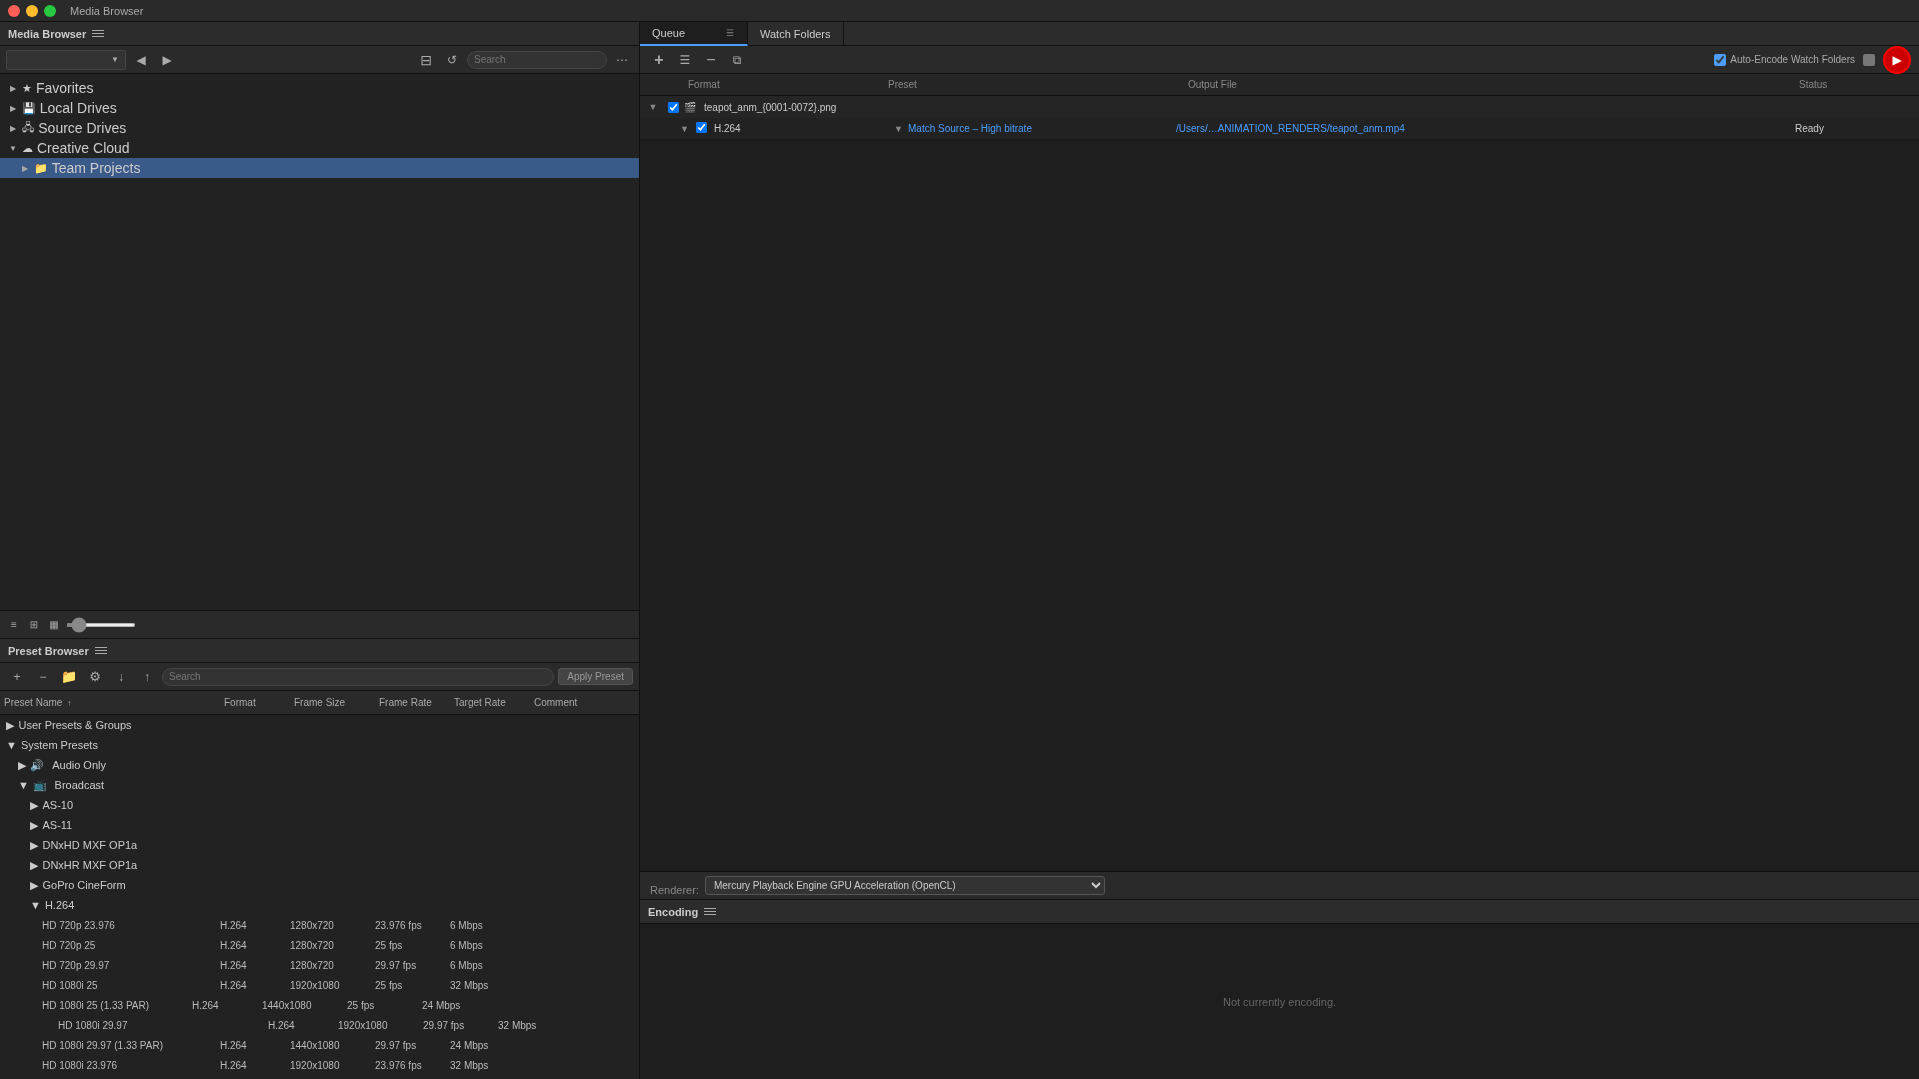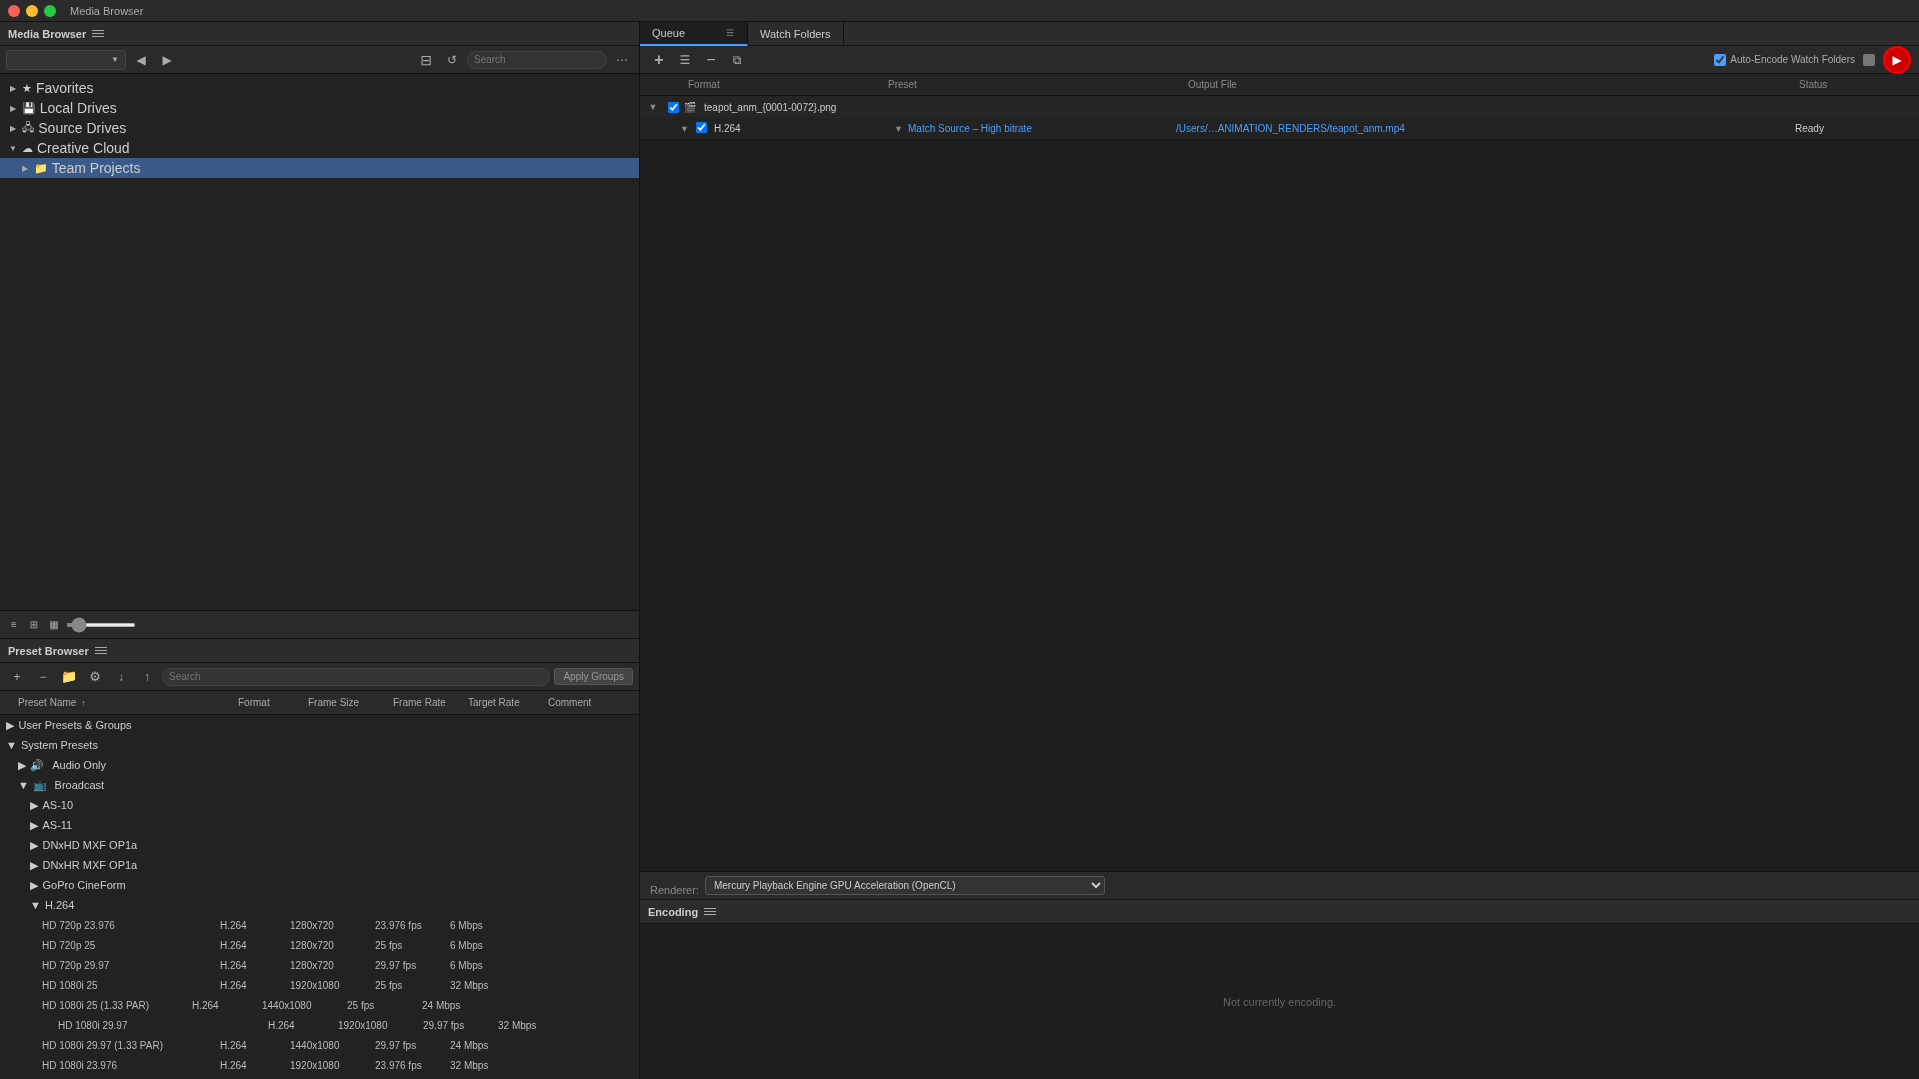--- a/index.html
+++ b/index.html
@@ -190,21 +190,21 @@
       height: 24px;
       background: #2a2a2a;
       display: flex;
       align-items: center;
       border-bottom: 1px solid #111;
       flex-shrink: 0;
     }
     .col-header {
       font-size: 10px;
       color: #aaa;
-      padding: 0 18px;
+      padding: 0 4px;
       white-space: nowrap;
     }
     .col-name { width: 220px; }
     .col-format { width: 70px; }
     .col-framesize { width: 85px; }
     .col-framerate { width: 75px; }
     .col-targetrate { width: 80px; }
     .col-comment { flex: 1; }
 
     .preset-tree {
@@ -528,21 +528,21 @@
       </div>
 
       <div class="preset-toolbar">
         <button class="toolbar-btn">+</button>
         <button class="toolbar-btn">−</button>
         <button class="toolbar-btn" style="font-size:13px;">📁</button>
         <button class="toolbar-btn" style="font-size:13px;">⚙</button>
         <button class="toolbar-btn">↓</button>
         <button class="toolbar-btn">↑</button>
         <input type="text" class="preset-search" placeholder="Search" style="">
-        <button class="apply-btn">Apply Groups</button>
+        <button class="apply-btn">Apply Preset</button>
       </div>
 
       <div class="preset-columns">
         <div class="col-header col-name">
           <span>Preset Name</span>
           <span style="margin-left:2px; font-size:8px;">↑</span>
         </div>
         <div class="col-header col-format">Format</div>
         <div class="col-header col-framesize">Frame Size</div>
         <div class="col-header col-framerate">Frame Rate</div>

